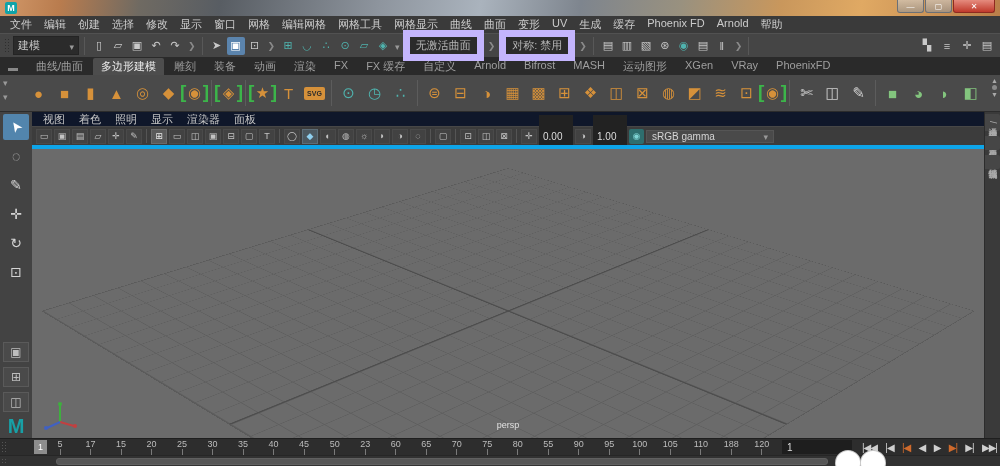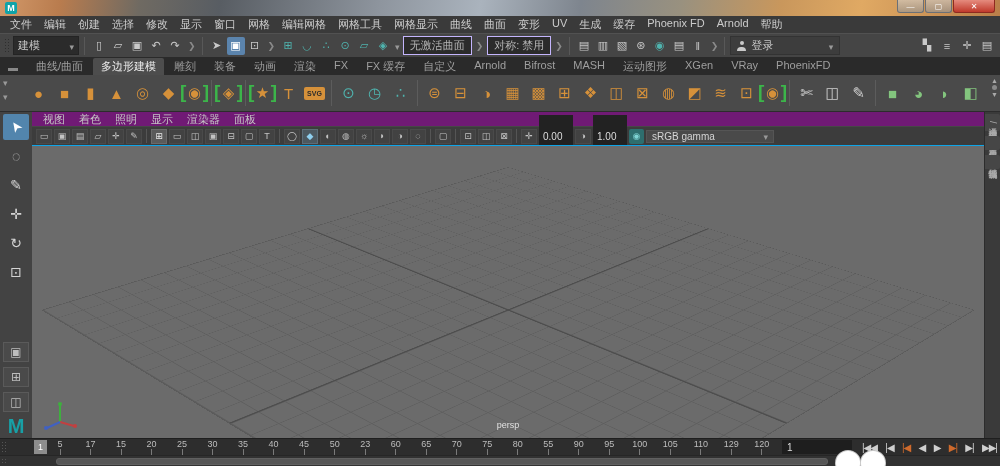--- a/index.html
+++ b/index.html
@@ -37,21 +37,21 @@
   .grip { width:6px; height:16px; background:radial-gradient(#2e2e2e 28%,transparent 30%) 0 0/3px 3px; }
   .sl-drop { background:#2b2b2b; border:1px solid #242424; padding:1px 4px; min-width:66px; color:#c8c8c8;
     display:flex; justify-content:space-between; align-items:center; gap:4px; }
   .sl-sep { width:1px; height:18px; background:#585858; margin:0 2px; }
   .sl-group { display:flex; gap:1px; align-items:center; }
   .sl-icon { width:18px; height:18px; display:flex; align-items:center; justify-content:center;
     color:#c9c9c9; font-size:11px; border-radius:2px; }
   .sl-icon.on { background:#5b84ad; color:#ffffff; }
   .sl-icon.teal { color:#4fb3ae; }
   .collapse { color:#8a8a8a; font-size:9px; padding:0 1px; }
-  .sl-field { background:#2b2b2b; border:1px solid #c4b5fd; color:#b5b5b5; padding:1px 6px; white-space:nowrap; }
+  .sl-field { background:#2b2b2b; border:7px solid #c4b5fd; color:#b5b5b5; padding:1px 6px; white-space:nowrap; }
   .signin { display:flex; align-items:center; gap:5px; background:#3d3d3d; border:1px solid #333;
     padding:1px 6px; min-width:110px; }
   .person { width:9px; height:10px; position:relative; }
   .person::before { content:""; position:absolute; top:0; left:2.5px; width:4px; height:4px; border-radius:50%; background:#c9c9c9; }
   .person::after { content:""; position:absolute; bottom:0; left:0; width:9px; height:4px; border-radius:4px 4px 0 0; background:#c9c9c9; }
   .right-toggles { margin-left:auto; display:flex; gap:2px; }
 
   
   .shelf-tabs { height:17px; background:#2a2a2a; display:flex; align-items:flex-end; gap:2px;
     padding:0 2px 0 6px; color:#9f9f9f; }
@@ -86,38 +86,38 @@
   .tool { width:26px; height:26px; display:flex; align-items:center; justify-content:center;
     font-size:14px; color:#d4d4d4; border-radius:2px; }
   .tool.active { background:#5285ad; color:#fff; }
   .rot { display:inline-block; transform:rotate(-125deg); }
   .tb-spacer { flex:1; }
   .layout-btn { width:26px; height:20px; border:1px solid #5a5a5a; background:#4a4a4a; color:#bdbdbd;
     display:flex; align-items:center; justify-content:center; font-size:12px; margin:1px 0; }
   .maya-logo { color:#18a0a6; font-weight:bold; font-size:20px; line-height:20px; }
 
   .center { flex:1; display:flex; flex-direction:column; min-width:0; }
-  .panel-menus { height:14px; background:#701a75; display:flex; gap:4px; padding:0 6px; color:#c5c5c5; align-items:center; }
+  .panel-menus { height:14px; background:#0f172a; display:flex; gap:4px; padding:0 6px; color:#c5c5c5; align-items:center; }
   .panel-menu-item { padding:0 5px; white-space:nowrap; }
   .panel-toolbar { height:19px; background:#3c3c3c; border-top:1px solid #474747; display:flex; align-items:center;
     gap:2px; padding:0 4px; color:#bfbfbf; font-size:10px; }
   .pt-group { display:flex; gap:2px; align-items:center; }
   .pt-icon { width:16px; height:15px; display:flex; align-items:center; justify-content:center;
     border:1px solid #4a4a4a; background:#424242; font-size:9px; color:#c3c3c3; }
   .pt-icon.on { background:#5a5a5a; border-color:#6a6a6a; color:#e8e8e8; }
   .pt-icon.blue { color:#8fd0ef; background:#4c585f; border-color:#5d6d77; }
   .pt-icon.sep { width:1px; height:14px; background:#555; border:none; margin:0 2px; }
   .pt-field { background:#222; color:#ddd; padding:16px 4px; min-width:34px; text-align:left; }
   .gamma-badge { width:15px; height:15px; background:#2e6e6e; color:#7fd4d4; display:flex; align-items:center;
     justify-content:center; border-radius:2px; font-size:9px; }
   .pt-drop { background:#4a4a4a; border:1px solid #555; padding:0 5px; min-width:128px; color:#d5d5d5;
     display:flex; justify-content:space-between; align-items:center; }
 
   
-  .viewport { flex:1; position:relative; overflow:hidden; background:#6b6b6b; border-top:1px solid #0ea5e9;text-align:right; }
+  .viewport { flex:1; position:relative; overflow:hidden; background:#6b6b6b; border-top:4px solid #0ea5e9;text-align:right; }
   .grid-plane { position:absolute; left:50%; top:56%; width:660px; height:660px; margin:-330px 0 0 -330px;
     border:1px solid #5a5a5a;
     background-image:
       linear-gradient(#4e4e4e,#4e4e4e),
       linear-gradient(90deg,#4e4e4e,#4e4e4e),
       repeating-linear-gradient(0deg,#5e5e5e 0,#5e5e5e 1px,transparent 1px,transparent 27.5px),
       repeating-linear-gradient(90deg,#5e5e5e 0,#5e5e5e 1px,transparent 1px,transparent 27.5px);
     background-size:100% 2px,2px 100%,100% 100%,100% 100%;
     background-position:center,center,0 0,0 0;
     background-repeat:no-repeat,no-repeat,repeat,repeat;
@@ -240,25 +240,20 @@
   <span class="sl-icon">▤</span>
       <span class="sl-icon">▥</span>
       <span class="sl-icon">▧</span>
       <span class="sl-icon">⊛</span>
       <span class="sl-icon teal">◉</span>
       <span class="sl-icon">▤</span>
       <span class="sl-icon">‖</span>
     </div>
   <span class="collapse">❯</span>
   <span class="sl-sep"></span>
-  <div class="signin">
-    <span class="person"></span>
-    <span>登录</span>
-    <span class="chev" style="margin-left:auto"></span>
-  </div>
   <div class="right-toggles">
 
   <span class="sl-icon">▚</span>
       <span class="sl-icon">≡</span>
       <span class="sl-icon">✛</span>
       <span class="sl-icon">▤</span>
     </div>
 </div>
 
 <div class="shelf-tabs">
@@ -529,21 +524,21 @@
       </span>
       <span class="tick">
         <span class="num">105</span>
         <span class="mark"></span>
       </span>
       <span class="tick">
         <span class="num">110</span>
         <span class="mark"></span>
       </span>
       <span class="tick">
-        <span class="num">129</span>
+        <span class="num">188</span>
         <span class="mark"></span>
       </span>
       <span class="tick">
         <span class="num">120</span>
         <span class="mark"></span>
       </span>
     </div>
   <span class="time-field">1</span>
   <div class="playback">
 

